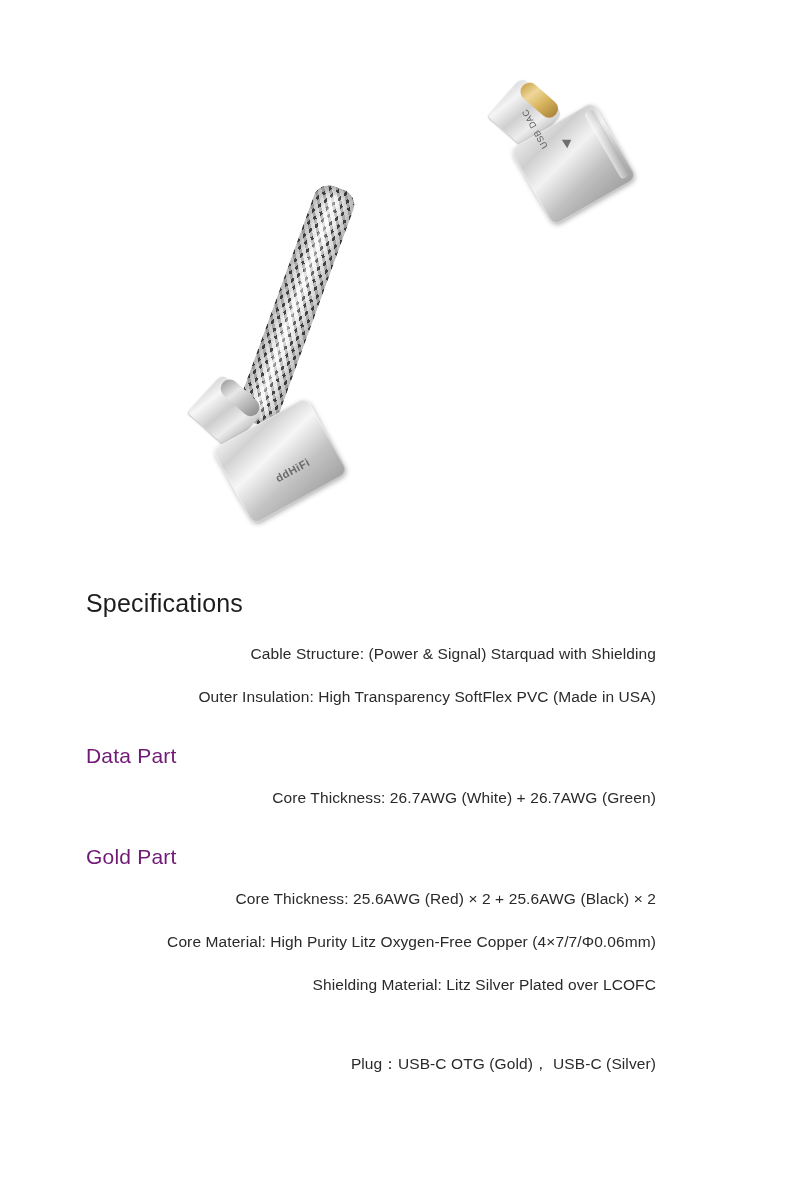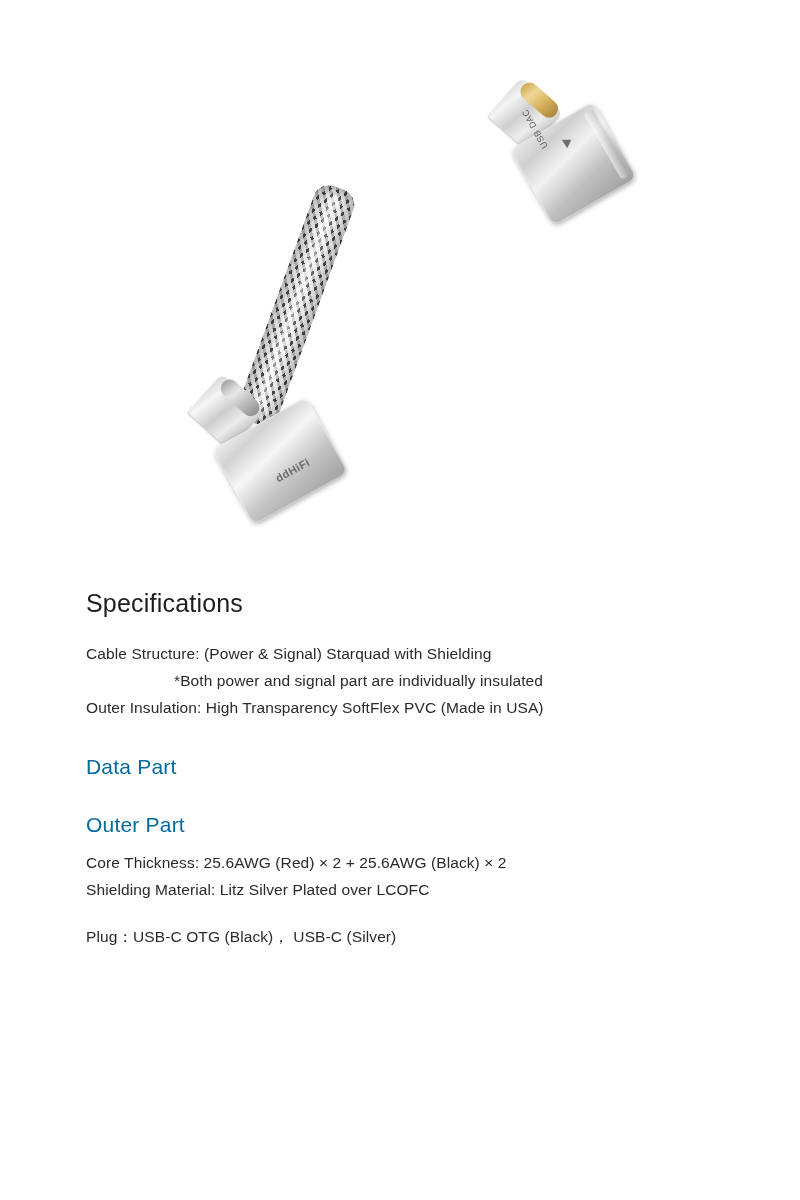--- a/index.html
+++ b/index.html
@@ -200,30 +200,31 @@
   h1.spec-title {
     font-size: 25px;
     font-weight: normal;
     color: #1d1d1d;
     margin: 14px 0 22px 0;
     letter-spacing: .2px;
   }
   h2.section-title {
     font-size: 21px;
     font-weight: normal;
-    color: #0369a1;
+    color: #701a75;
     margin: 34px 0 12px 0;
     letter-spacing: .2px;
   }
   p.line {
     font-size: 15.5px;
     line-height: 27px;
     color: #2a2a2a;
-    margin: 0;
+    margin: 16px;
     letter-spacing: .1px;
+    text-align: right;
   }
   p.line.indent {
     padding-left: 88px;
   }
   .block-gap { height: 20px; }
 </style>
 </head>
 <body>
 
 <div class="page">
@@ -252,28 +253,29 @@
       </div>
 
     </div>
   </div>
 
   <div class="specs">
 
     <h1 class="spec-title">Specifications</h1>
 
     <p class="line">Cable Structure: (Power &amp; Signal) Starquad with Shielding</p>
-    <p class="line indent">*Both power and signal part are individually insulated</p>
     <p class="line">Outer Insulation: High Transparency SoftFlex PVC (Made in USA)</p>
 
     <h2 class="section-title">Data Part</h2>
-
-    <h2 class="section-title">Outer Part</h2>
+    <p class="line">Core Thickness: 26.7AWG (White) + 26.7AWG (Green)</p>
+
+    <h2 class="section-title">Gold Part</h2>
     <p class="line">Core Thickness: 25.6AWG (Red) × 2 + 25.6AWG (Black) × 2</p>
+    <p class="line">Core Material: High Purity Litz Oxygen-Free Copper (4×7/7/Φ0.06mm)</p>
     <p class="line">Shielding Material: Litz Silver Plated over LCOFC</p>
 
     <div class="block-gap"></div>
 
-    <p class="line">Plug：USB-C OTG (Black)， USB-C (Silver)</p>
+    <p class="line">Plug：USB-C OTG (Gold)， USB-C (Silver)</p>
 
   </div>
 
 </div>
 
 </body></html>

